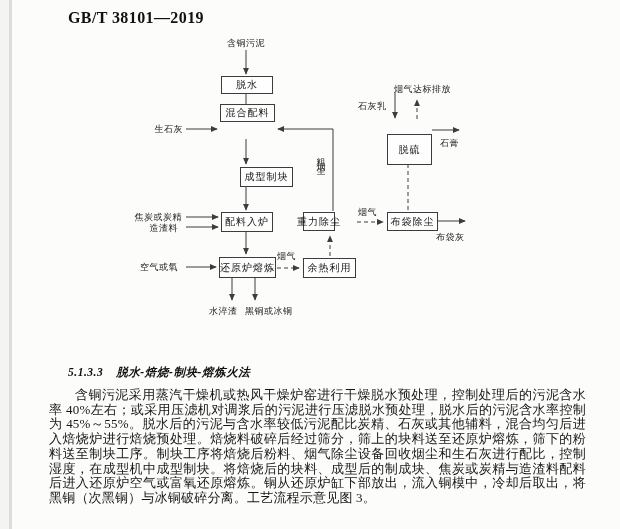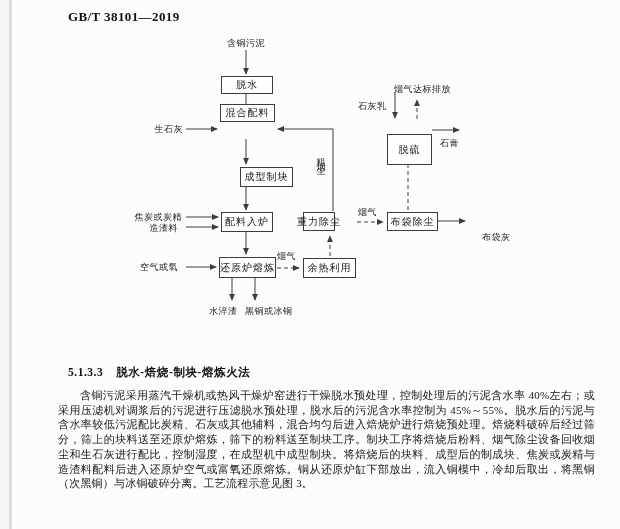--- a/index.html
+++ b/index.html
@@ -4,21 +4,21 @@
 <style>
   html,body{margin:0;padding:0;background:#ffffff;}
   .page{
     position:relative;width:620px;height:529px;margin:0;
     background:#fcfcfb;overflow:hidden;
     font-family:"Liberation Serif","DejaVu Serif",serif;color:#1c1c1c;
   }
   .scan-strip{position:absolute;left:0;top:0;width:9px;height:529px;background:#f4f4f2;}
   .scan-line{position:absolute;left:9px;top:0;width:3px;height:529px;background:#dddddc;}
   .doc-header{
-    position:absolute;left:68px;top:9px;font-size:13px;font-weight:bold;
+    position:absolute;left:68px;top:9px;font-size:16px;font-weight:bold;
     letter-spacing:.4px;color:#111;
   }
   .flow-svg{position:absolute;left:0;top:0;width:620px;height:340px;}
   .node{
     position:absolute;border:1px solid #3c3c3c;background:#fefefe;
     display:flex;align-items:center;justify-content:center;
     font-size:10px;letter-spacing:1px;color:#161616;box-sizing:border-box;white-space:nowrap;
   }
   .lbl{
     position:absolute;font-size:9px;color:#222;letter-spacing:.5px;white-space:nowrap;
@@ -28,26 +28,26 @@
   .lbl.v{
     writing-mode:vertical-rl;text-orientation:upright;
     letter-spacing:4px;height:52px;line-height:11px;
   }
   .fig-caption{
     position:absolute;left:12px;top:335px;width:600px;text-align:center;
     font-weight:bold;font-size:10.5px;letter-spacing:1px;color:#111;
   }
   .sec-heading{
     position:absolute;left:68px;top:365px;font-weight:bold;font-size:11.5px;
-    letter-spacing:.6px;color:#111;
+    letter-spacing:.6px;color:#111;font-style:italic;
   }
   .sec-heading .num{margin-right:13px;letter-spacing:.5px;}
   .body-par{
-    position:absolute;left:58px;top:388px;width:537px;
-    font-size:11px;line-height:14.7px;text-align:justify;text-justify:inter-ideograph;
+    position:absolute;left:49px;top:388px;width:537px;
+    font-size:13px;line-height:14.7px;text-align:justify;text-justify:inter-ideograph;
     text-indent:2em;color:#161616;letter-spacing:.2px;
   }
 </style>
 </head>
 <body>
 
 <div class="page">
   <div class="scan-strip"></div>
   <div class="scan-line"></div>
 
@@ -124,21 +124,21 @@
   <div class="lbl c" style="left:219px;top:37px;width:54px;font-family:Liberation Serif, serif;">含铜污泥</div>
   <div class="lbl r" style="left:143px;top:123px;width:40px;">生石灰</div>
   <div class="lbl r" style="left:134px;top:211px;width:48px;">焦炭或炭精</div>
   <div class="lbl r" style="left:134px;top:222px;width:44px;">造渣料</div>
   <div class="lbl r" style="left:140px;top:261px;width:38px;">空气或氧</div>
   <div class="lbl" style="left:209px;top:305px;">水淬渣</div>
   <div class="lbl" style="left:245px;top:305px;">黑铜或冰铜</div>
   <div class="lbl v" style="left:315px;top:151px;">粗烟尘</div>
   <div class="lbl" style="left:277px;top:250px;">烟气</div>
   <div class="lbl" style="left:358px;top:206px;">烟气</div>
-  <div class="lbl" style="left:436px;top:231px;margin-left:46px;">布袋灰</div>
+  <div class="lbl" style="left:436px;top:231px;">布袋灰</div>
   <div class="lbl" style="left:358px;top:100px;">石灰乳</div>
   <div class="lbl" style="left:394px;top:83px;">烟气达标排放</div>
   <div class="lbl" style="left:440px;top:137px;">石膏</div>
 
 
   <div class="sec-heading">
     <span class="num">5.1.3.3</span><span>脱水-焙烧-制块-熔炼火法</span>
   </div>
 
   <div class="body-par">含铜污泥采用蒸汽干燥机或热风干燥炉窑进行干燥脱水预处理，控制处理后的污泥含水率 40%左右；或采用压滤机对调浆后的污泥进行压滤脱水预处理，脱水后的污泥含水率控制为 45%～55%。脱水后的污泥与含水率较低污泥配比炭精、石灰或其他辅料，混合均匀后进入焙烧炉进行焙烧预处理。焙烧料破碎后经过筛分，筛上的块料送至还原炉熔炼，筛下的粉料送至制块工序。制块工序将焙烧后粉料、烟气除尘设备回收烟尘和生石灰进行配比，控制湿度，在成型机中成型制块。将焙烧后的块料、成型后的制成块、焦炭或炭精与造渣料配料后进入还原炉空气或富氧还原熔炼。铜从还原炉缸下部放出，流入铜模中，冷却后取出，将黑铜（次黑铜）与冰铜破碎分离。工艺流程示意见图 3。</div>

